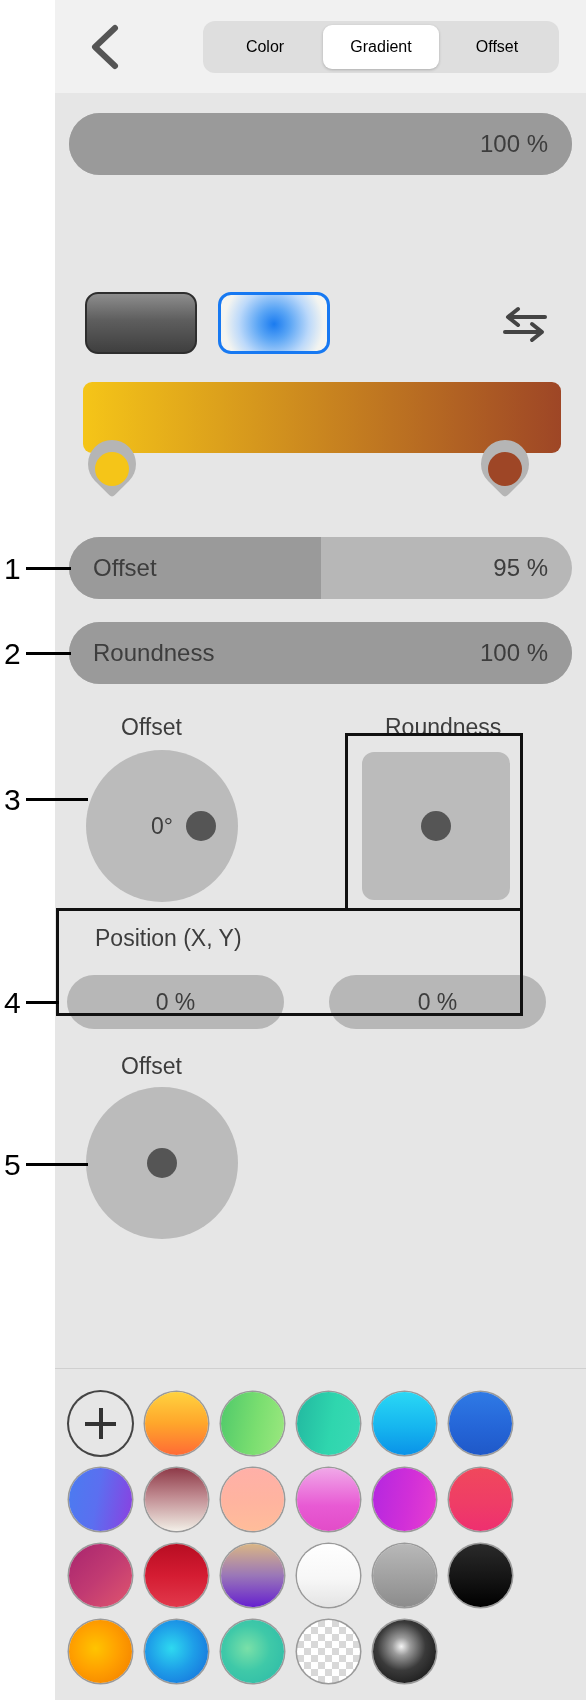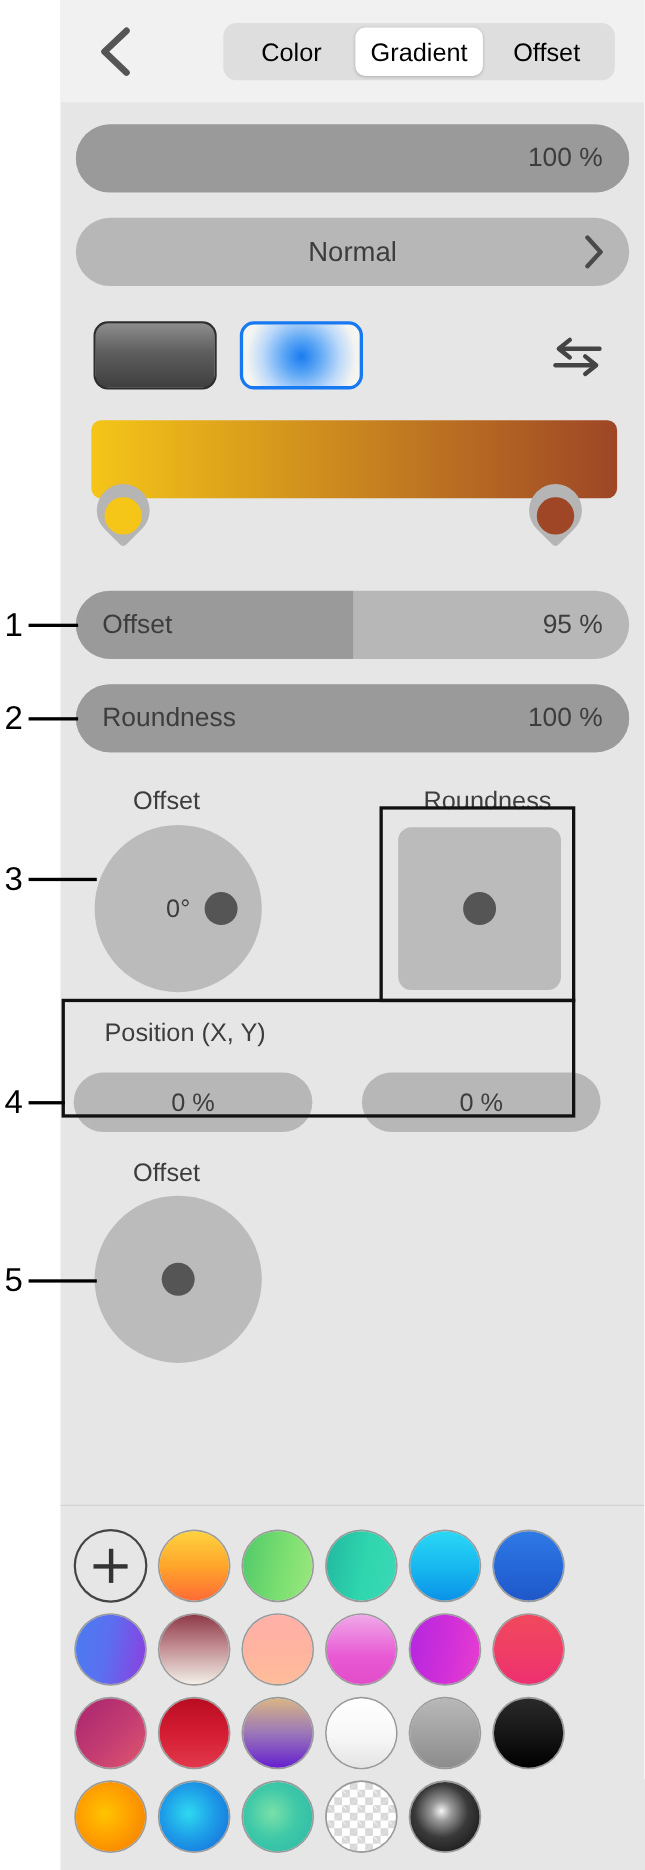--- a/index.html
+++ b/index.html
@@ -45,21 +45,21 @@
     background: #dedede;
     border-radius: 12px;
     display: flex;
     align-items: center;
     padding: 4px;
   }
   .seg-item {
     flex: 1;
     height: 44px;
     display: flex; align-items: center; justify-content: center;
-    font-size: 23px;
+    font-size: 16px;
     color: #000;
     border-radius: 9px;
     cursor: pointer;
     white-space: nowrap;
   }
   .seg-item.active {
     background: #ffffff;
     box-shadow: 0 1px 3px rgba(0,0,0,0.22);
   }
   
@@ -294,28 +294,20 @@
         <div class="seg-item active">Gradient</div>
         <div class="seg-item">Offset</div>
       </div>
     </div>
 
     <div class="pill" style="top:113px;">
       <div class="fill" style="width:100%;"></div>
       <div class="val">100 %</div>
     </div>
 
-    <div class="pill" style="top:198px;">
-      <div class="ctr">Normal</div>
-      <div class="chev">
-        <svg width="20" height="34" viewBox="0 0 20 34">
-          <polyline points="4,4 16,17 4,30" fill="none" stroke="#4a4a4a" stroke-width="4" stroke-linecap="round" stroke-linejoin="round"></polyline>
-        </svg>
-      </div>
-    </div>
 
     <div class="type-row">
       <div class="type-sw linear"></div>
       <div class="type-sw radial"></div>
       <div class="swap-icon">
         <svg width="50" height="40" viewBox="0 0 50 40">
           <line x1="10" y1="13" x2="45" y2="13" stroke="#444" stroke-width="4" stroke-linecap="round"></line>
           <polyline points="18,5 8,13 18,21" fill="none" stroke="#444" stroke-width="4" stroke-linecap="round" stroke-linejoin="round"></polyline>
           <line x1="5" y1="28" x2="40" y2="28" stroke="#444" stroke-width="4" stroke-linecap="round"></line>
           <polyline points="32,20 42,28 32,36" fill="none" stroke="#444" stroke-width="4" stroke-linecap="round" stroke-linejoin="round"></polyline>

